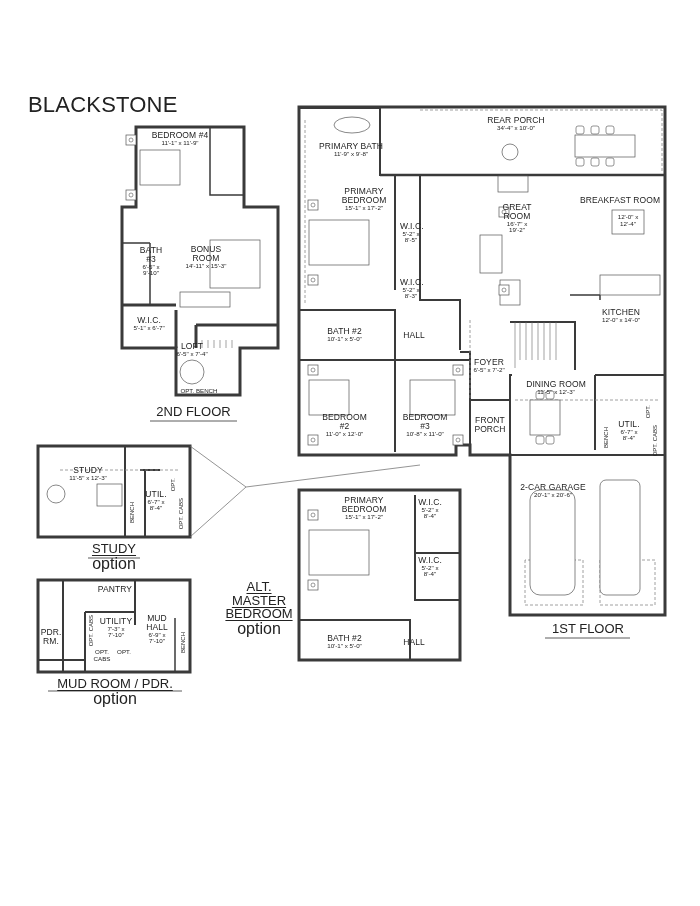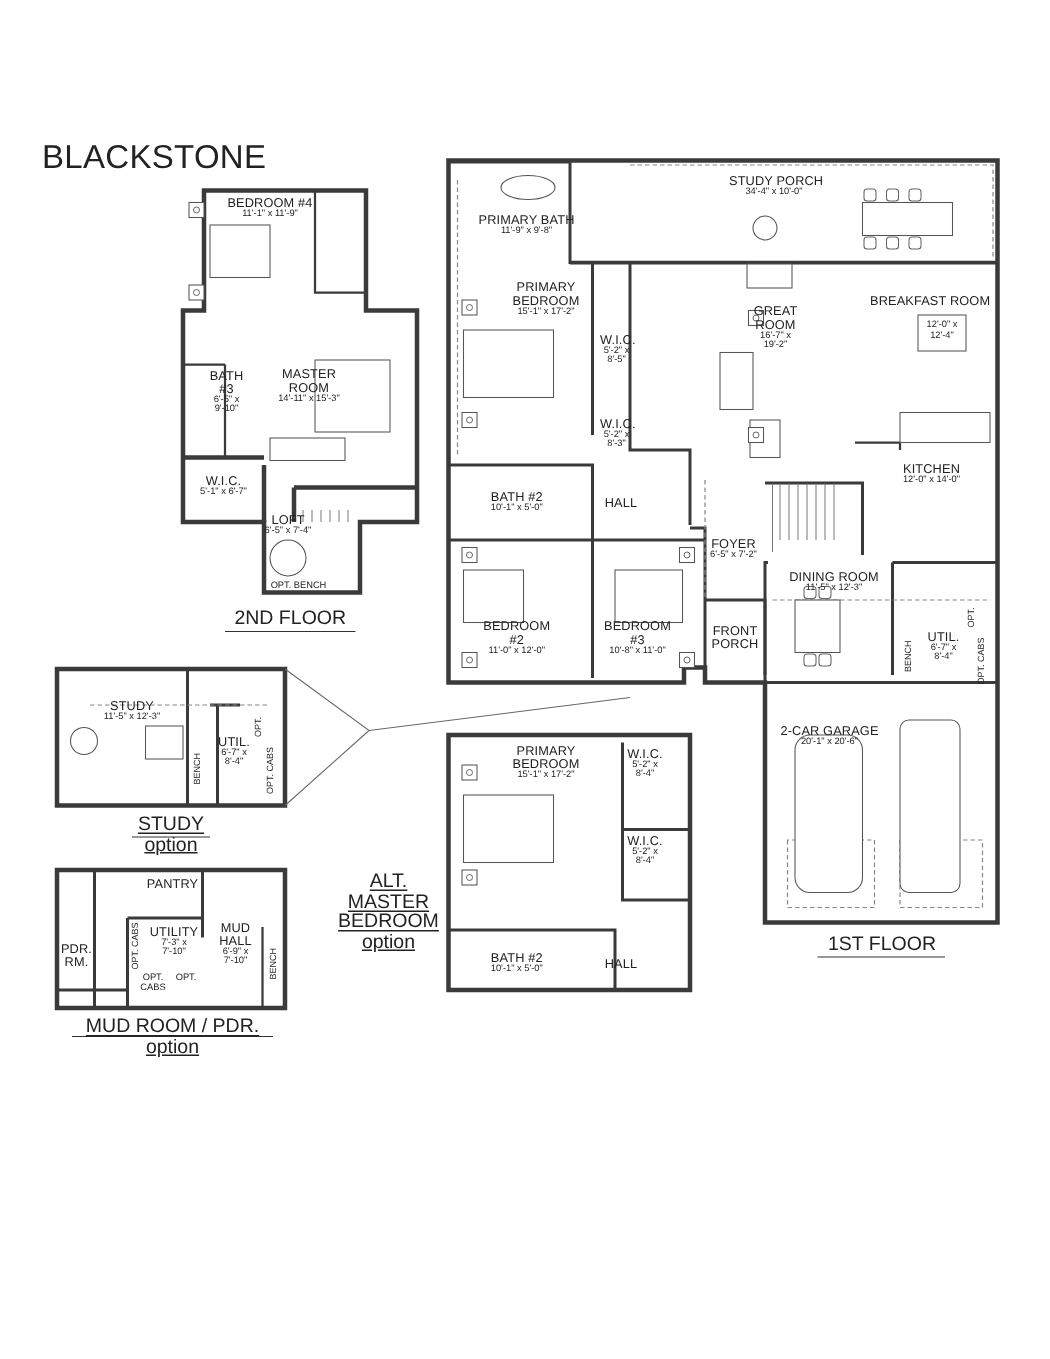--- a/index.html
+++ b/index.html
@@ -5,21 +5,21 @@
   html, body { margin:0; padding:0; background:#ffffff; }
   body { width:700px; height:906px; position:relative; overflow:hidden;
          font-family:"Liberation Sans", sans-serif; color:#1a1a1a; }
   svg.plan { position:absolute; left:0; top:0; width:700px; height:906px; }
   .lbl { position:absolute; text-align:center; line-height:1.05; color:#222; white-space:nowrap; }
   .rn { font-size:8.5px; letter-spacing:0.1px; }
   .rd { font-size:6.2px; }
   .big { font-size:13px; }
   .title { font-size:22px; letter-spacing:0.2px; }
   .u { text-decoration:underline; text-underline-offset:2px; }
-  .opt { font-size:13px;text-decoration:underline; }
+  .opt { font-size:16px; }
   .vert { writing-mode:vertical-rl; transform:rotate(180deg); font-size:6px; }
 </style>
 </head>
 <body>
 
 <svg class="plan" viewBox="0 0 700 906" xmlns="http://www.w3.org/2000/svg">
   <defs>
     <g id="chair">
         <rect x="-4" y="-4" width="8" height="8" rx="2" fill="#fff" stroke="#666" stroke-width="0.7"></rect>
       </g>
@@ -134,42 +134,42 @@
 <div>
   <div class="lbl" style="left:140px;top:131px;width:80px;">
     <div class="rn">BEDROOM #4</div>
     <div class="rd">11'-1" x 11'-9"</div>
   </div>
   <div class="lbl" style="left:136px;top:246px;width:30px;">
     <div class="rn" style="white-space:normal;">BATH #3</div>
     <div class="rd" style="white-space:normal;">6'-5" x 9'-10"</div>
   </div>
   <div class="lbl" style="left:185px;top:245px;width:42px;">
-    <div class="rn" style="white-space:normal;">MASTER ROOM</div>
+    <div class="rn" style="white-space:normal;">BONUS ROOM</div>
     <div class="rd" style="white-space:normal;">14'-11" x 15'-3"</div>
   </div>
   <div class="lbl" style="left:125px;top:316px;width:48px;">
     <div class="rn">W.I.C.</div>
     <div class="rd">5'-1" x 6'-7"</div>
   </div>
   <div class="lbl" style="left:172px;top:342px;width:40px;">
     <div class="rn">LOFT</div>
     <div class="rd">6'-5" x 7'-4"</div>
   </div>
   <div class="lbl rd" style="left:174px;top:388px;width:50px;">OPT. BENCH</div>
   <div class="lbl big" style="left:150px;top:405px;width:87px;">2ND FLOOR</div>
 </div>
 
 <div>
   <div class="lbl" style="left:318px;top:142px;width:66px;">
     <div class="rn">PRIMARY BATH</div>
     <div class="rd">11'-9" x 9'-8"</div>
   </div>
   <div class="lbl" style="left:486px;top:116px;width:60px;">
-    <div class="rn">STUDY PORCH</div>
+    <div class="rn">REAR PORCH</div>
     <div class="rd">34'-4" x 10'-0"</div>
   </div>
   <div class="lbl" style="left:334px;top:187px;width:60px;">
     <div class="rn" style="white-space:normal;">PRIMARY BEDROOM</div>
     <div class="rd">15'-1" x 17'-2"</div>
   </div>
   <div class="lbl" style="left:400px;top:222px;width:22px;">
     <div class="rn">W.I.C.</div>
     <div class="rd" style="white-space:normal;">5'-2" x 8'-5"</div>
   </div>

